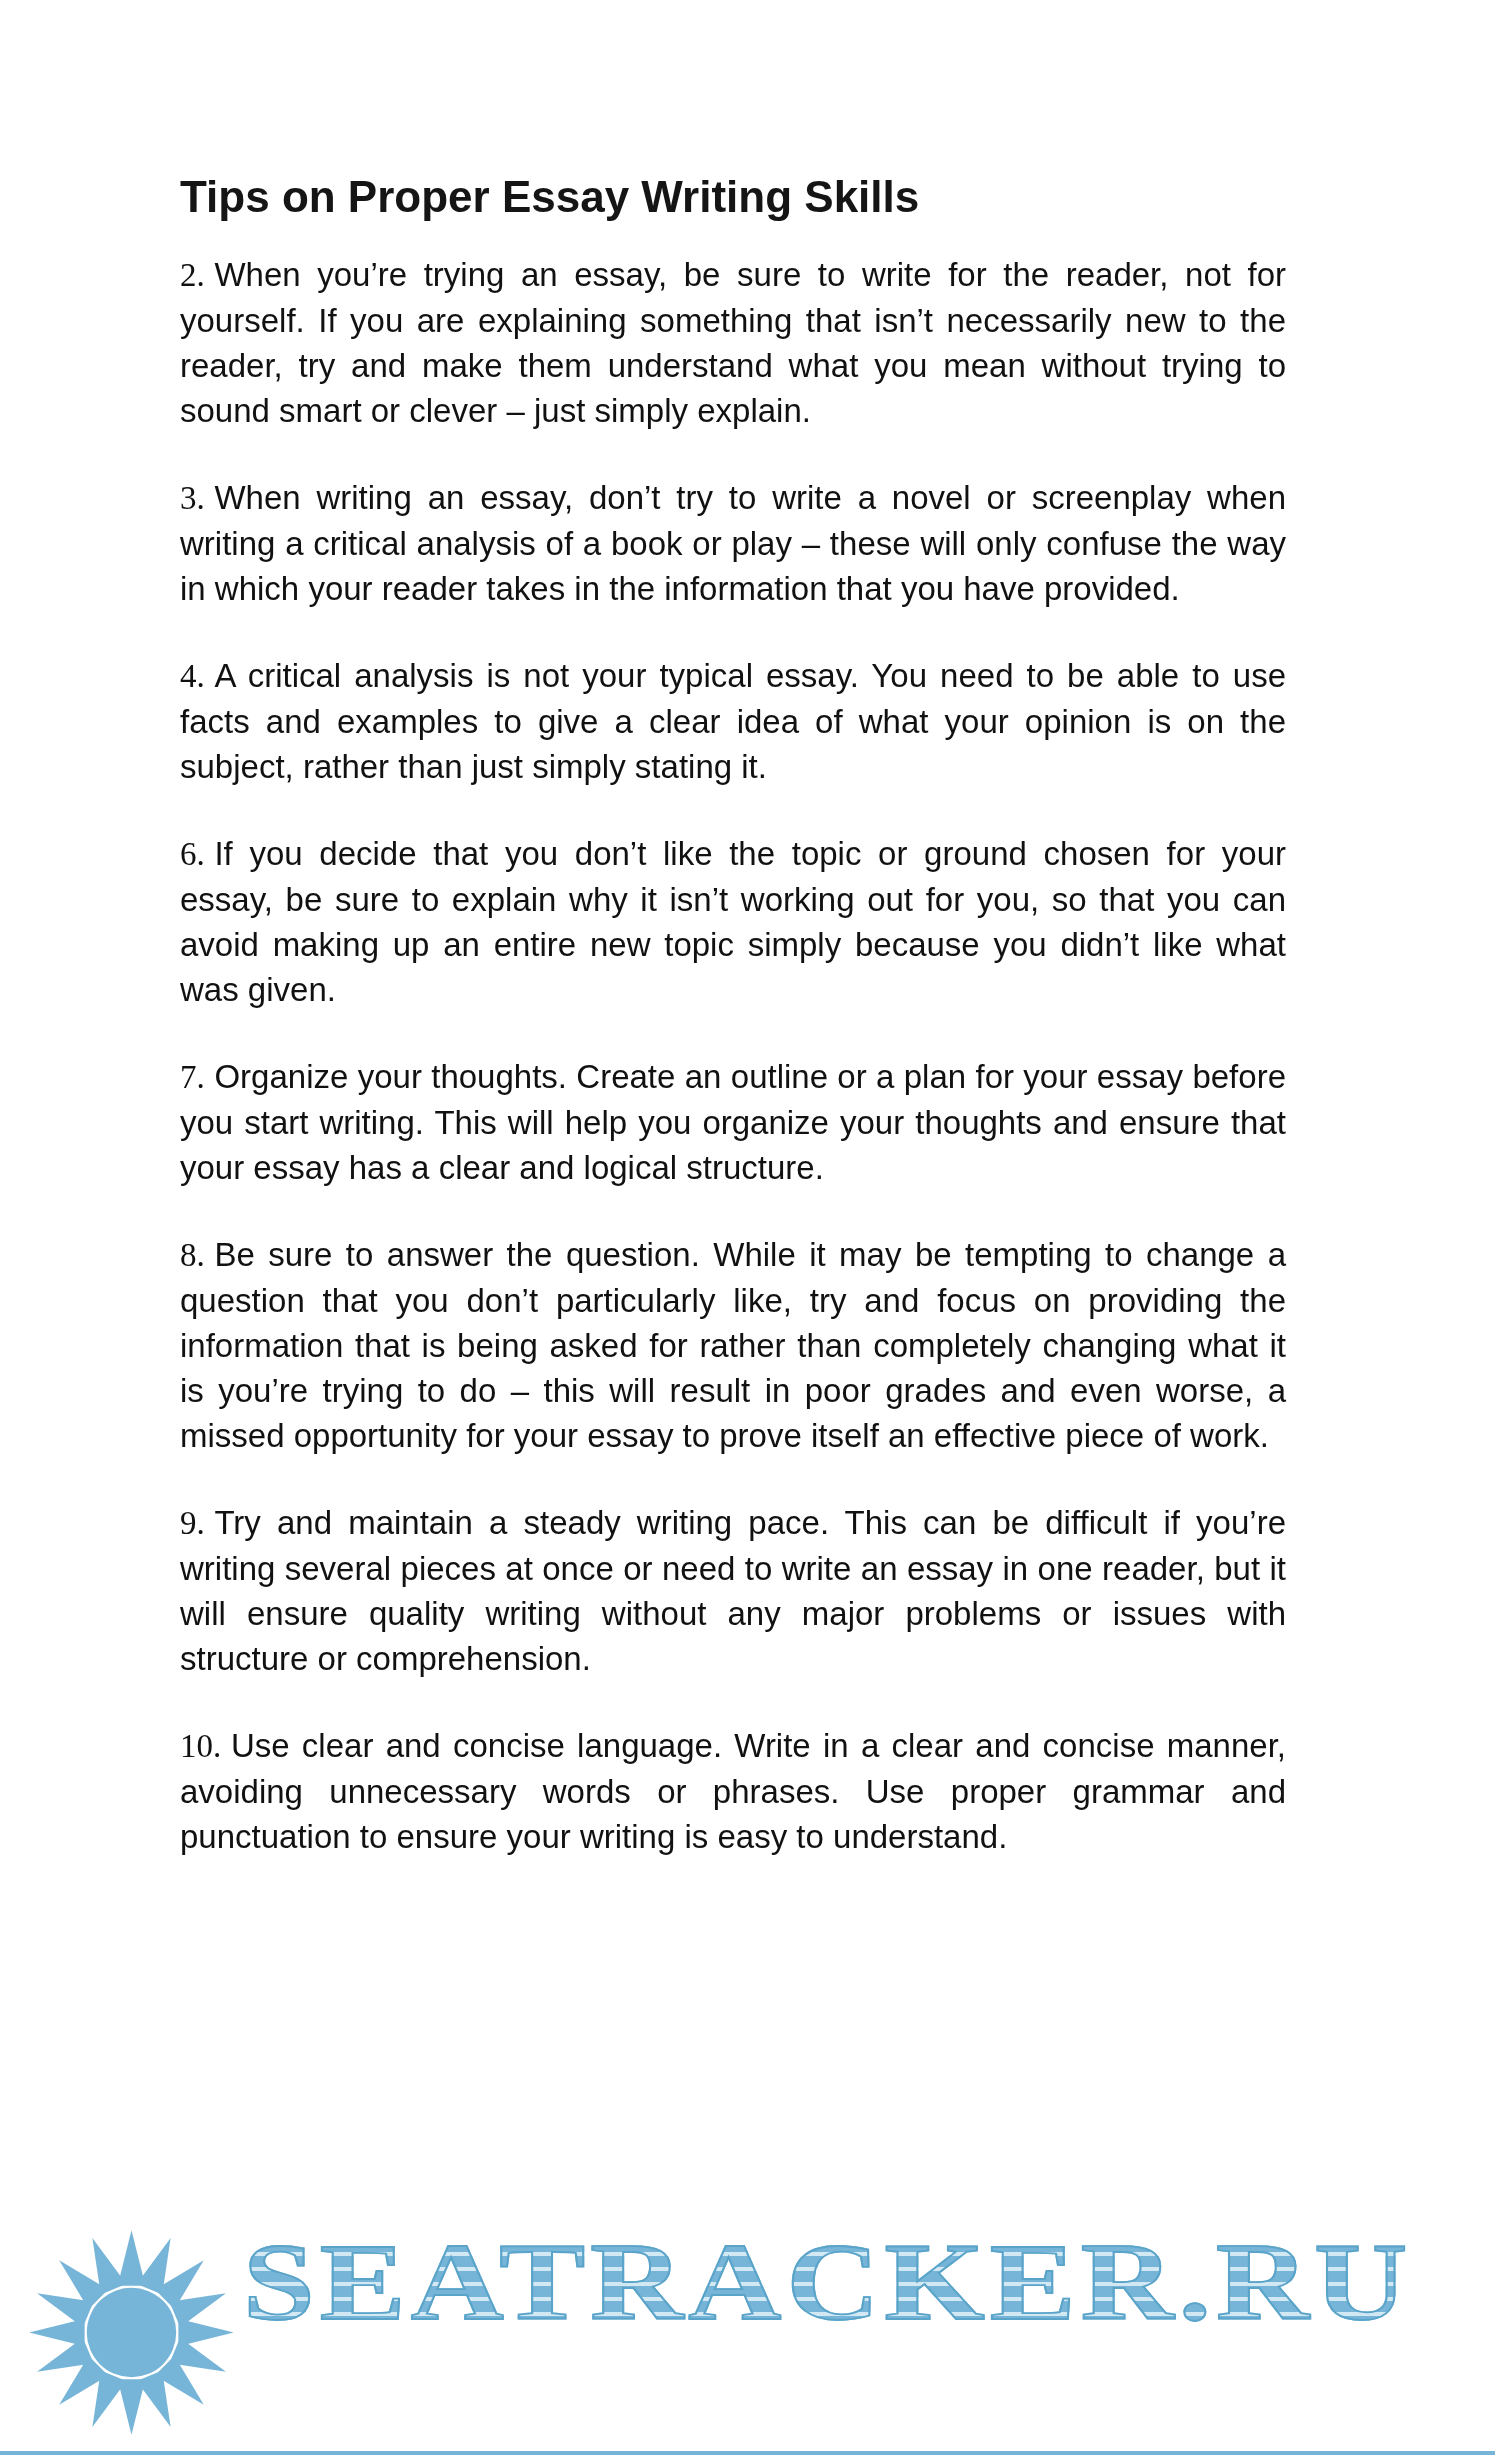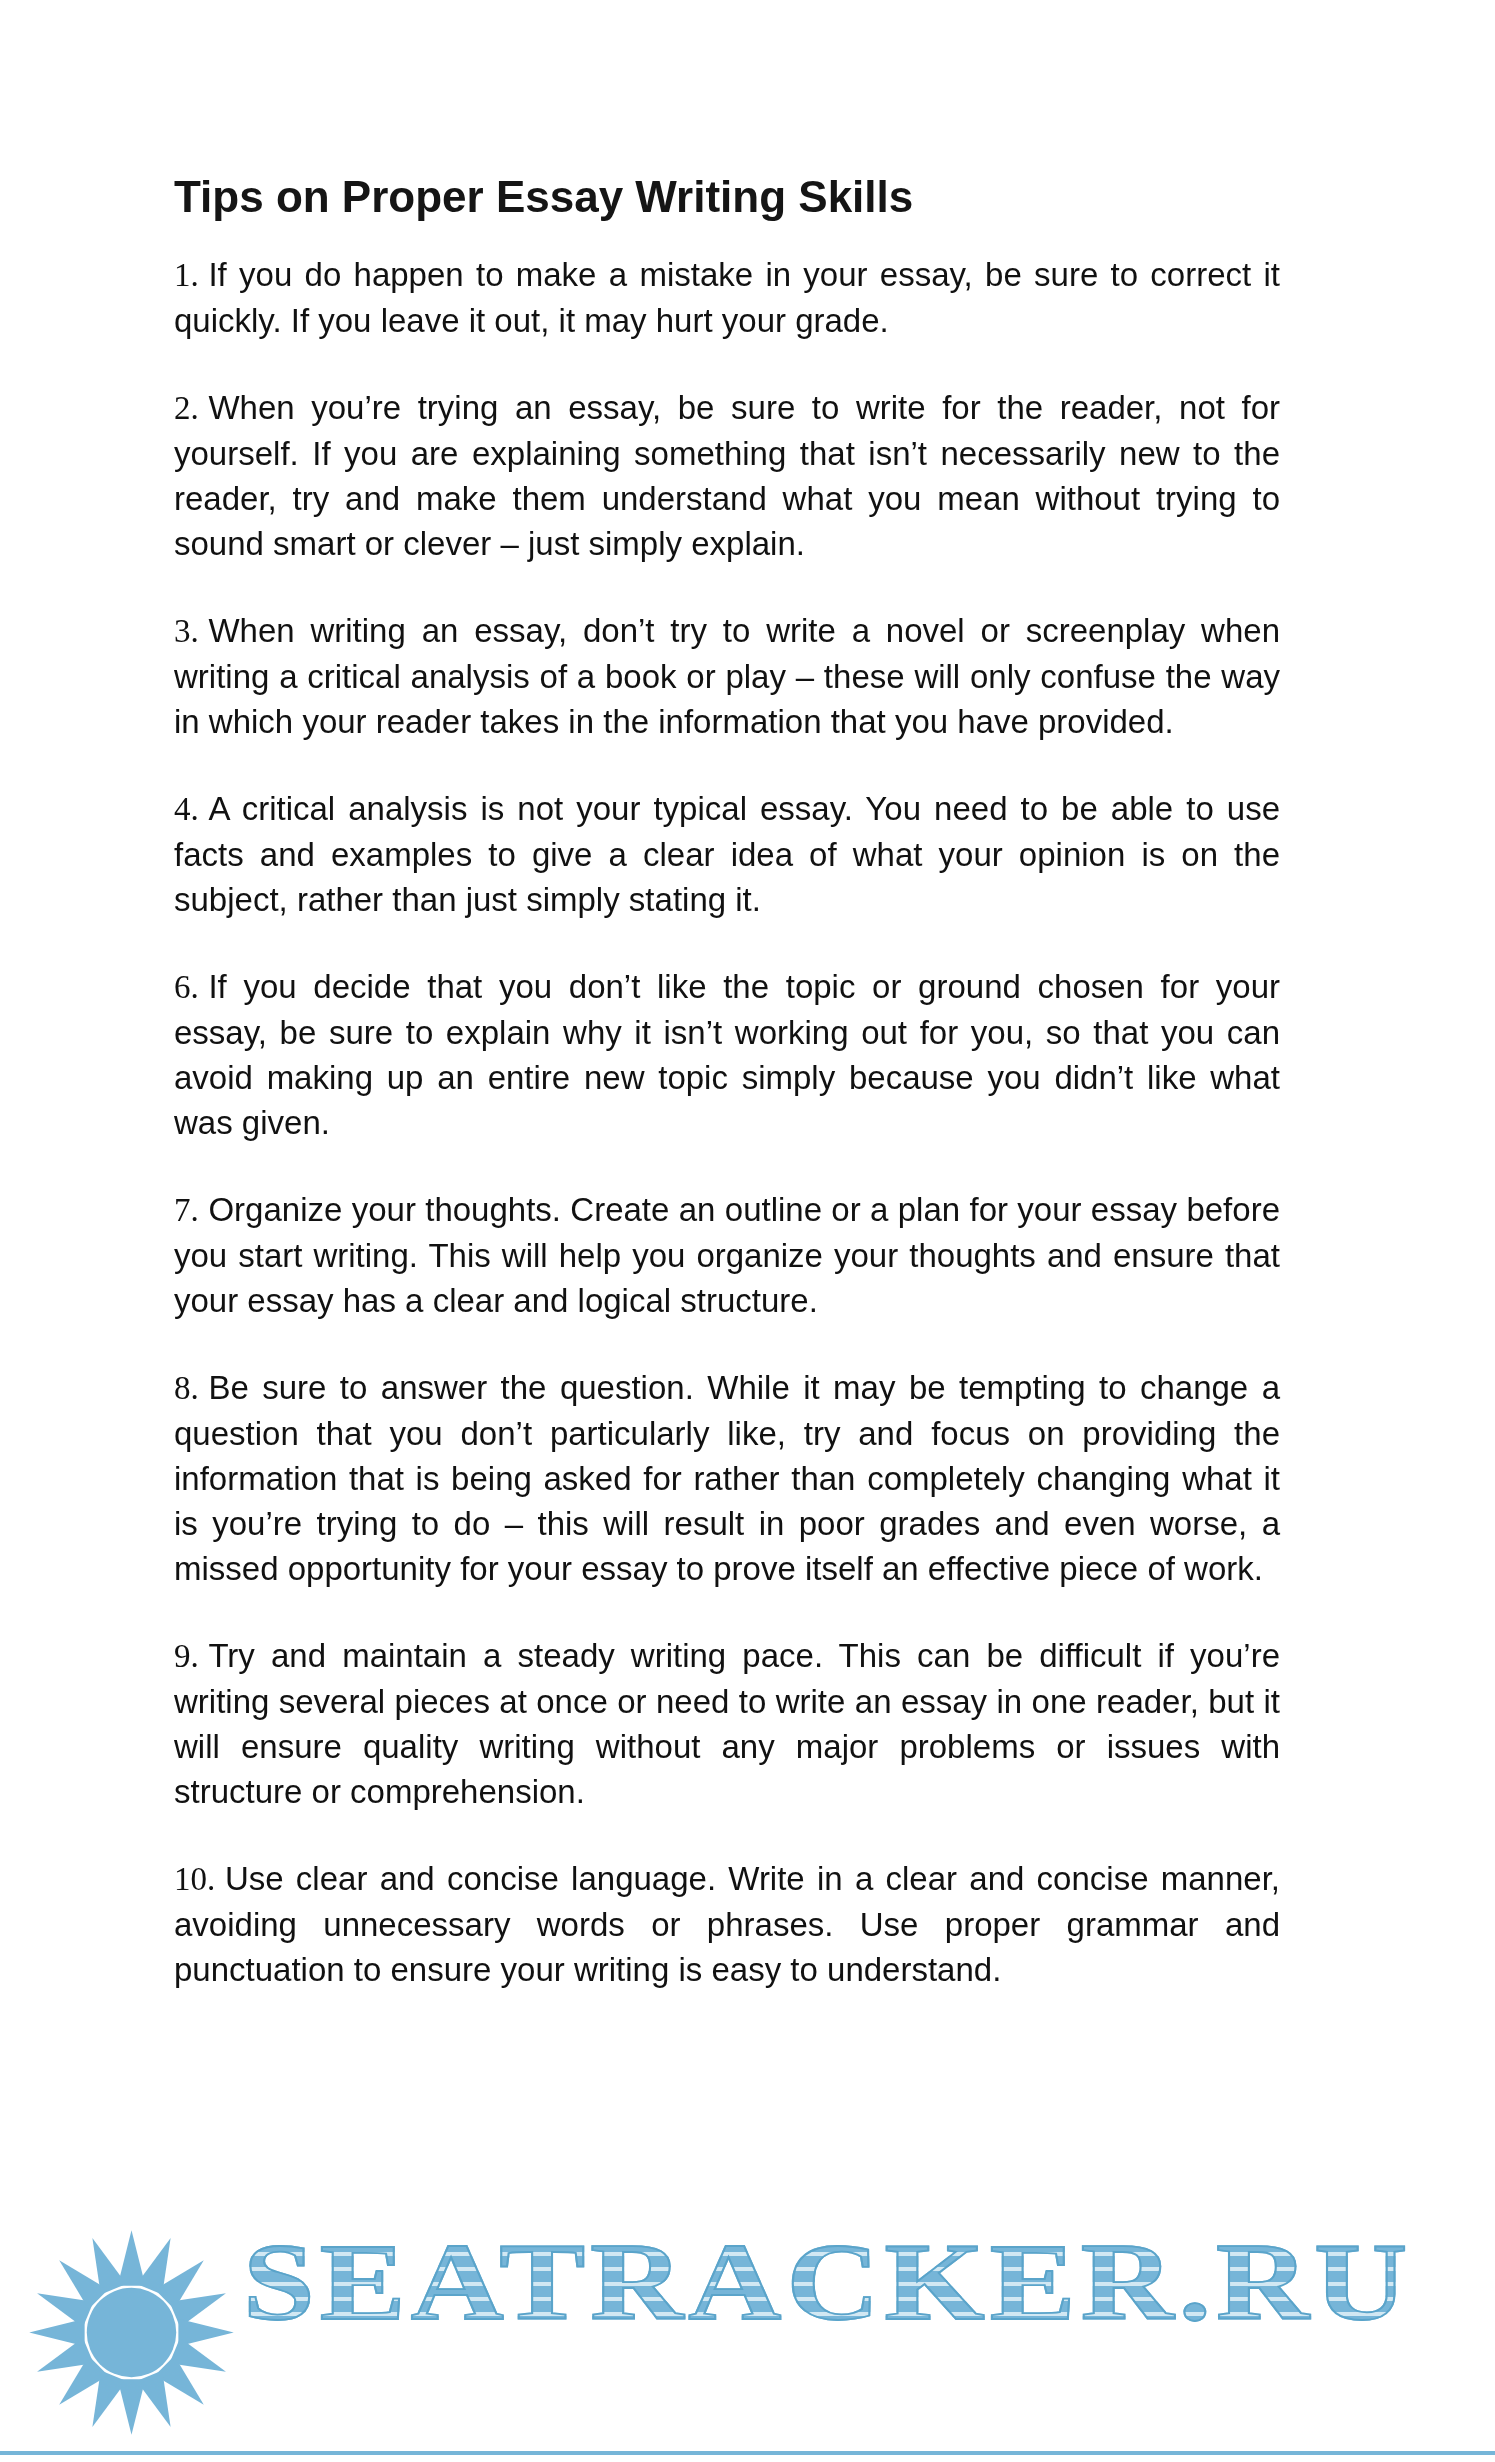--- a/index.html
+++ b/index.html
@@ -12,21 +12,21 @@
     width: 1495px;
     height: 2462px;
     background: #ffffff;
     overflow: hidden;
     font-family: "Liberation Sans", sans-serif;
     color: #111111;
   }
   .content {
     position: absolute;
     top: 172px;
-    left: 174px;
+    left: 180px;
     width: 1106px;
   }
   .doc-title {
     font-family: "Liberation Sans", sans-serif;
     font-size: 44px;
     font-weight: bold;
     color: #151515;
     margin: 0 0 30px 0;
     letter-spacing: 0px;
   }
@@ -92,23 +92,20 @@
   }
 </style>
 </head>
 <body>
 
 <div class="page">
 
   <div class="content">
     <h1 class="doc-title">Tips on Proper Essay Writing Skills</h1>
 
-    <p class="tip">
-      <span class="tip-num">1.</span><span class="tip-text">If you do happen to make a mistake in your essay, be sure to correct it quickly. If you leave it out, it may hurt your grade.</span>
-    </p>
 
     <p class="tip">
       <span class="tip-num">2.</span><span class="tip-text">When you’re trying an essay, be sure to write for the reader, not for yourself. If you are explaining something that isn’t necessarily new to the reader, try and make them understand what you mean without trying to sound smart or clever – just simply explain.</span>
     </p>
 
     <p class="tip">
       <span class="tip-num">3.</span><span class="tip-text">When writing an essay, don’t try to write a novel or screenplay when writing a critical analysis of a book or play – these will only confuse the way in which your reader takes in the information that you have provided.</span>
     </p>
 
     <p class="tip">

